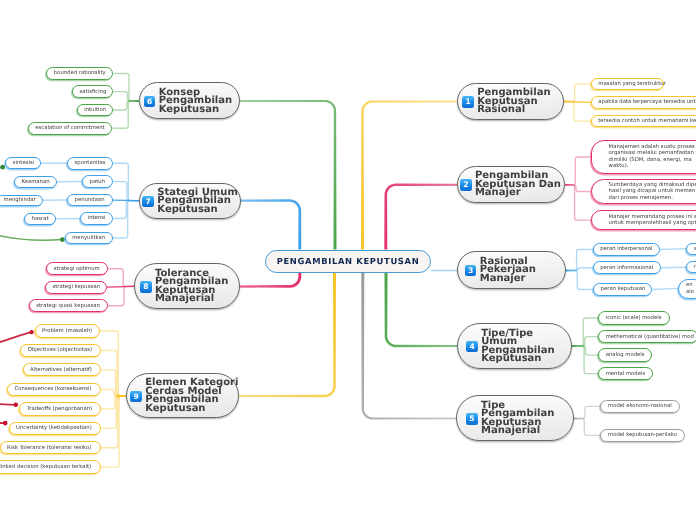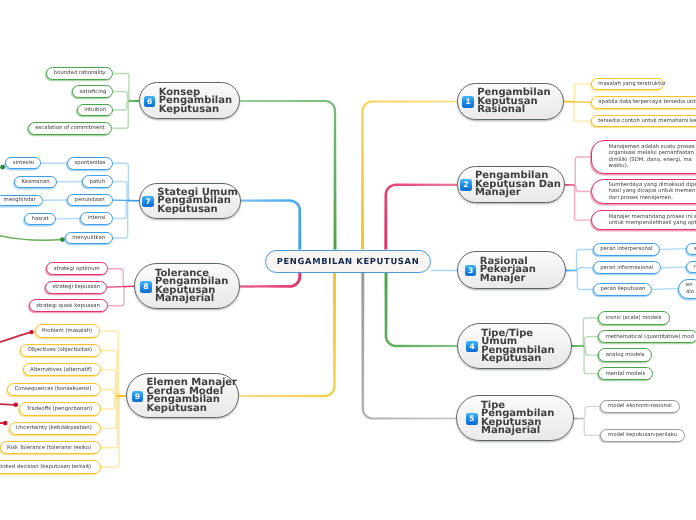--- a/index.html
+++ b/index.html
@@ -376,21 +376,21 @@
       <div class="txt">
         <div>Tolerance</div>
         <div>Pengambilan</div>
         <div>Keputusan</div>
         <div>Manajerial</div>
       </div>
     </div>
 <div class="mnode" style="left:126px;top:373.3px;width:113.3px;height:45px;padding-left:3.4px;padding-right:0px;">
       <div class="num">9</div>
       <div class="txt">
-        <div>Elemen Manajer</div>
+        <div>Elemen Kategori</div>
         <div>Cerdas Model</div>
         <div>Pengambilan</div>
         <div>Keputusan</div>
       </div>
     </div>
 <div class="pill" style="left:590.7px;top:77.6px;width:73.7px;height:12.6px;border:1.2px solid #f7c325;box-shadow:-1.1px 1.2px 0 0 rgba(247,195,37,0.45);">
       <span>masalah yang terstruktur</span>
     </div>
 <div class="pill" style="left:590.7px;top:96.3px;width:128px;height:12.3px;border:1.2px solid #f7c325;box-shadow:-1.1px 1.2px 0 0 rgba(247,195,37,0.45);">
       <span>apabila data terpercaya tersedia unt</span>

